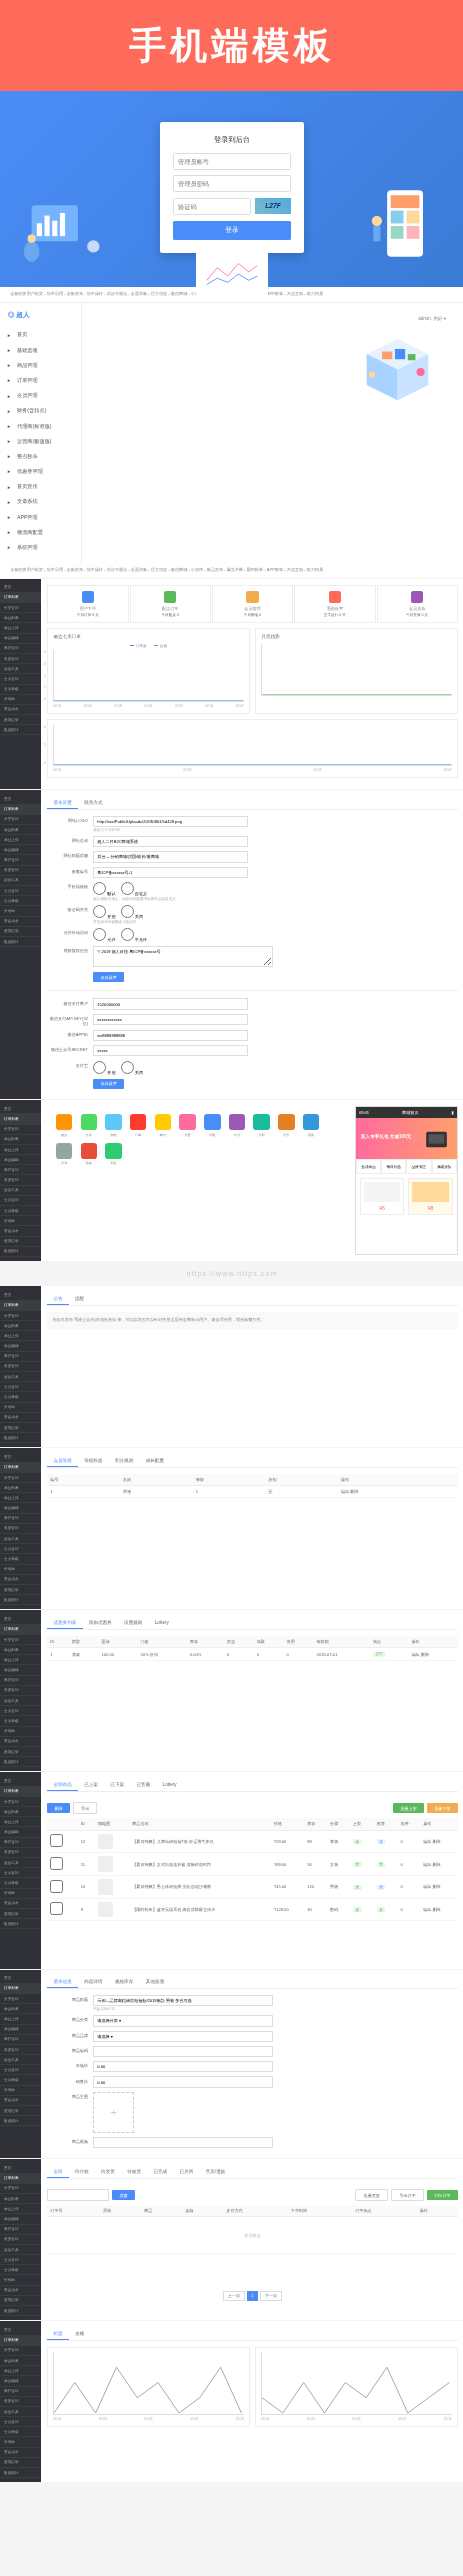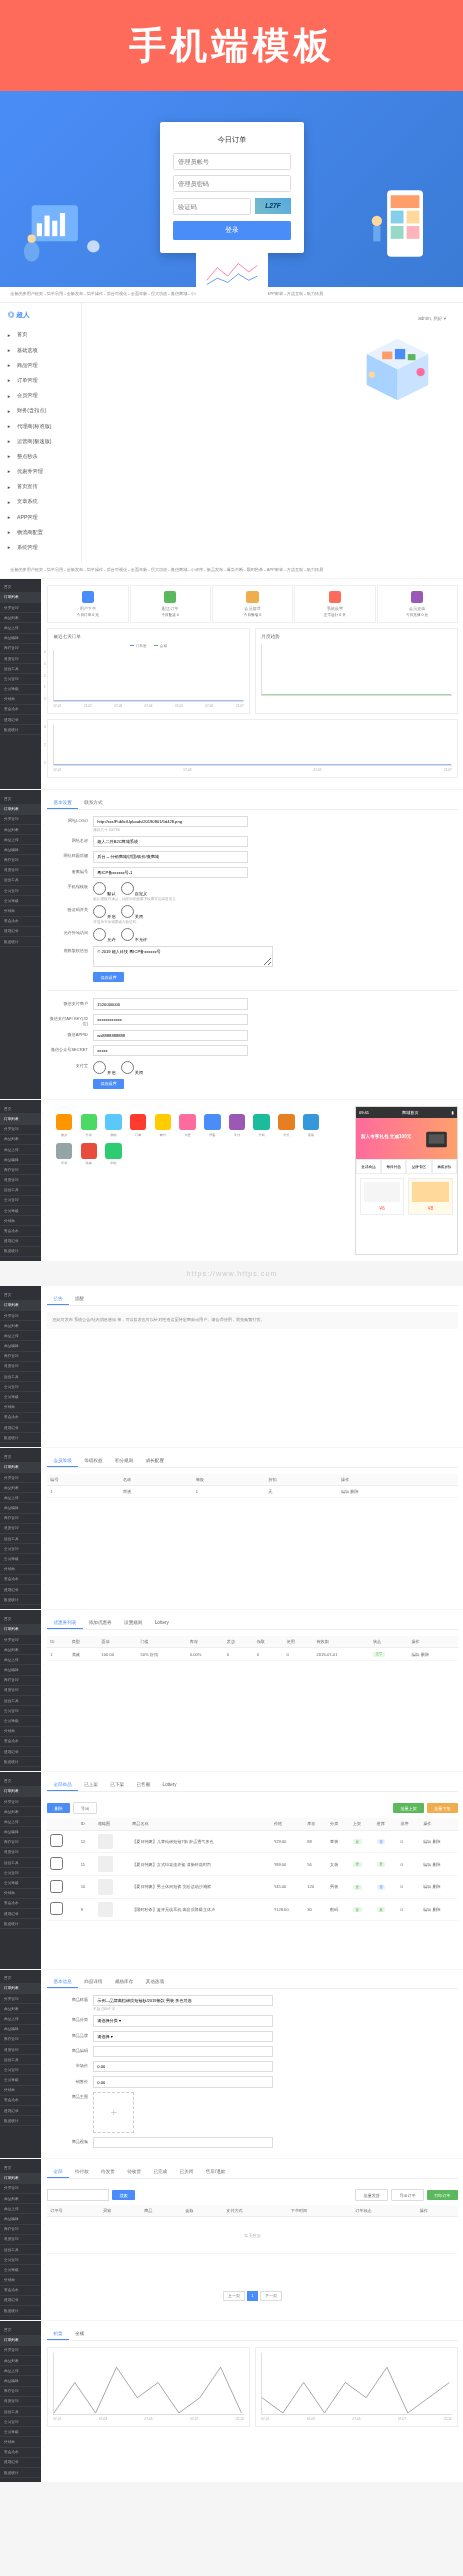--- a/index.html
+++ b/index.html
@@ -104,21 +104,21 @@
     <rect x="60" y="10" width="70" height="130" rx="8" fill="#fff"></rect>
     <rect x="67" y="20" width="56" height="25" fill="#ff9d6b"></rect>
     <rect x="67" y="50" width="25" height="25" fill="#87ceeb"></rect>
     <rect x="98" y="50" width="25" height="25" fill="#ffd89b"></rect>
     <rect x="67" y="80" width="25" height="25" fill="#98d8c8"></rect>
     <rect x="98" y="80" width="25" height="25" fill="#ffb3ba"></rect>
     <circle cx="40" cy="70" r="10" fill="#ffd89b"></circle>
     <rect x="33" y="80" width="14" height="30" fill="#6ba8f0"></rect>
   </svg>
   <div class="login-panel">
-    <div class="login-title">今日订单</div>
+    <div class="login-title">登录到后台</div>
     <input class="login-input" placeholder="管理员帐号" style="">
     <input class="login-input" type="password" placeholder="管理员密码" style="">
     <div class="captcha-row">
       <input class="login-input" style="margin-bottom: 0px;" placeholder="验证码">
       <div class="captcha-img">L27F</div>
     </div>
     <button class="login-btn">登录</button>
   </div>
   <svg class="chart-illus" viewBox="0 0 140 90">
     <rect width="140" height="90" rx="6" fill="#fff"></rect>

